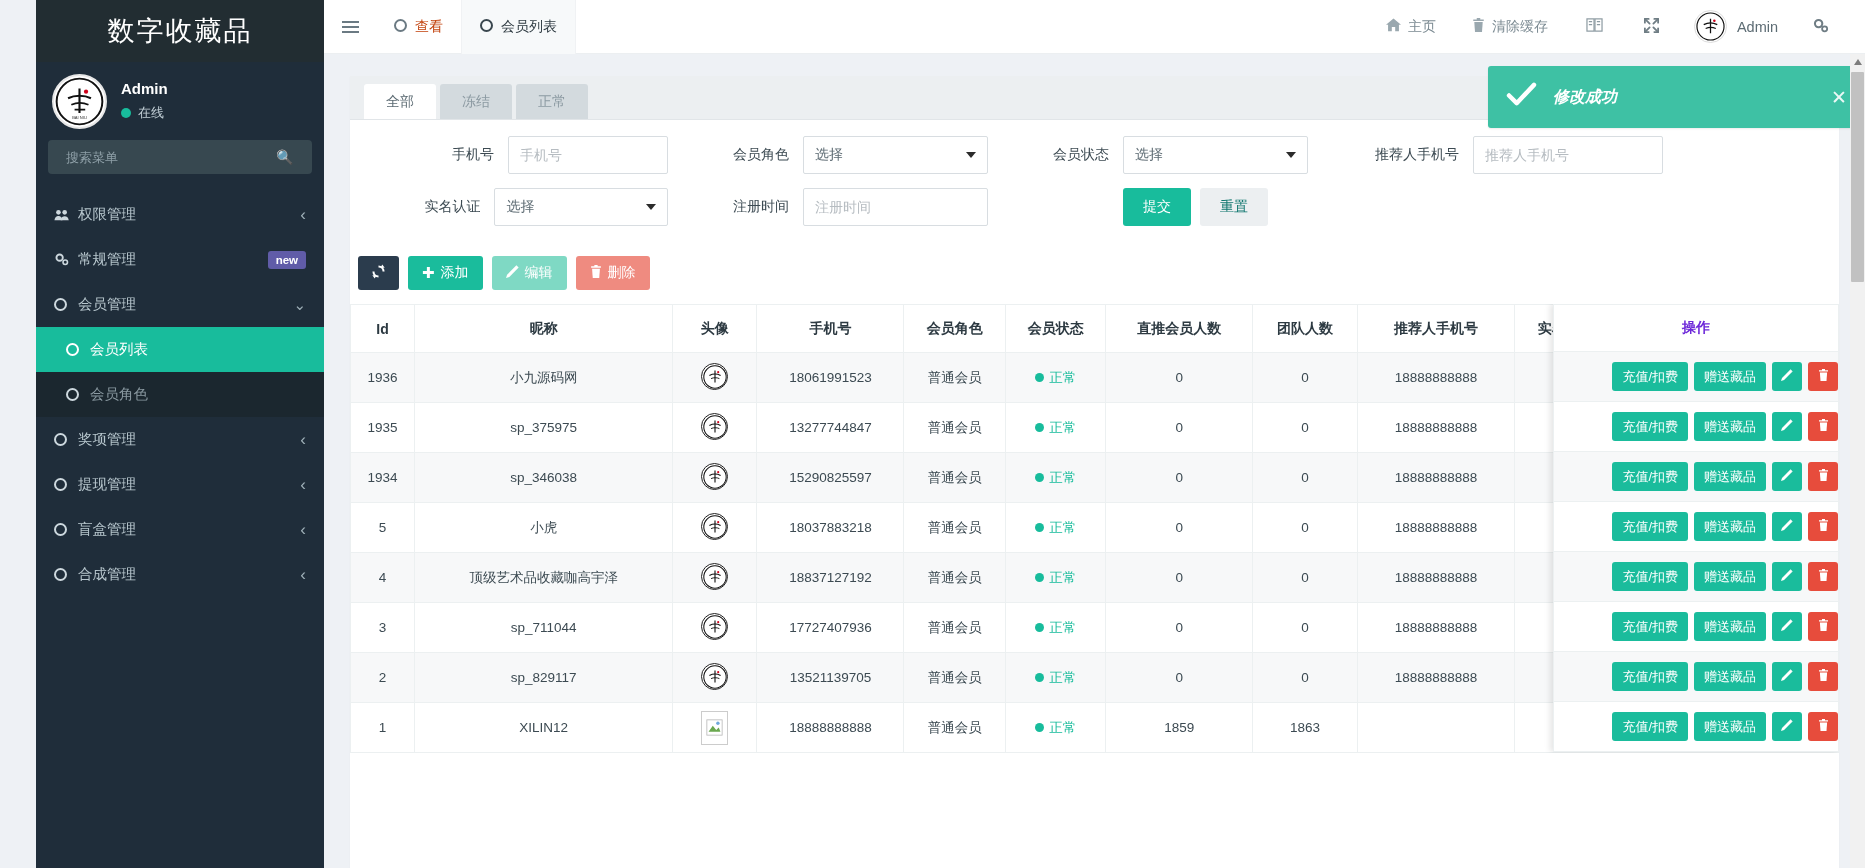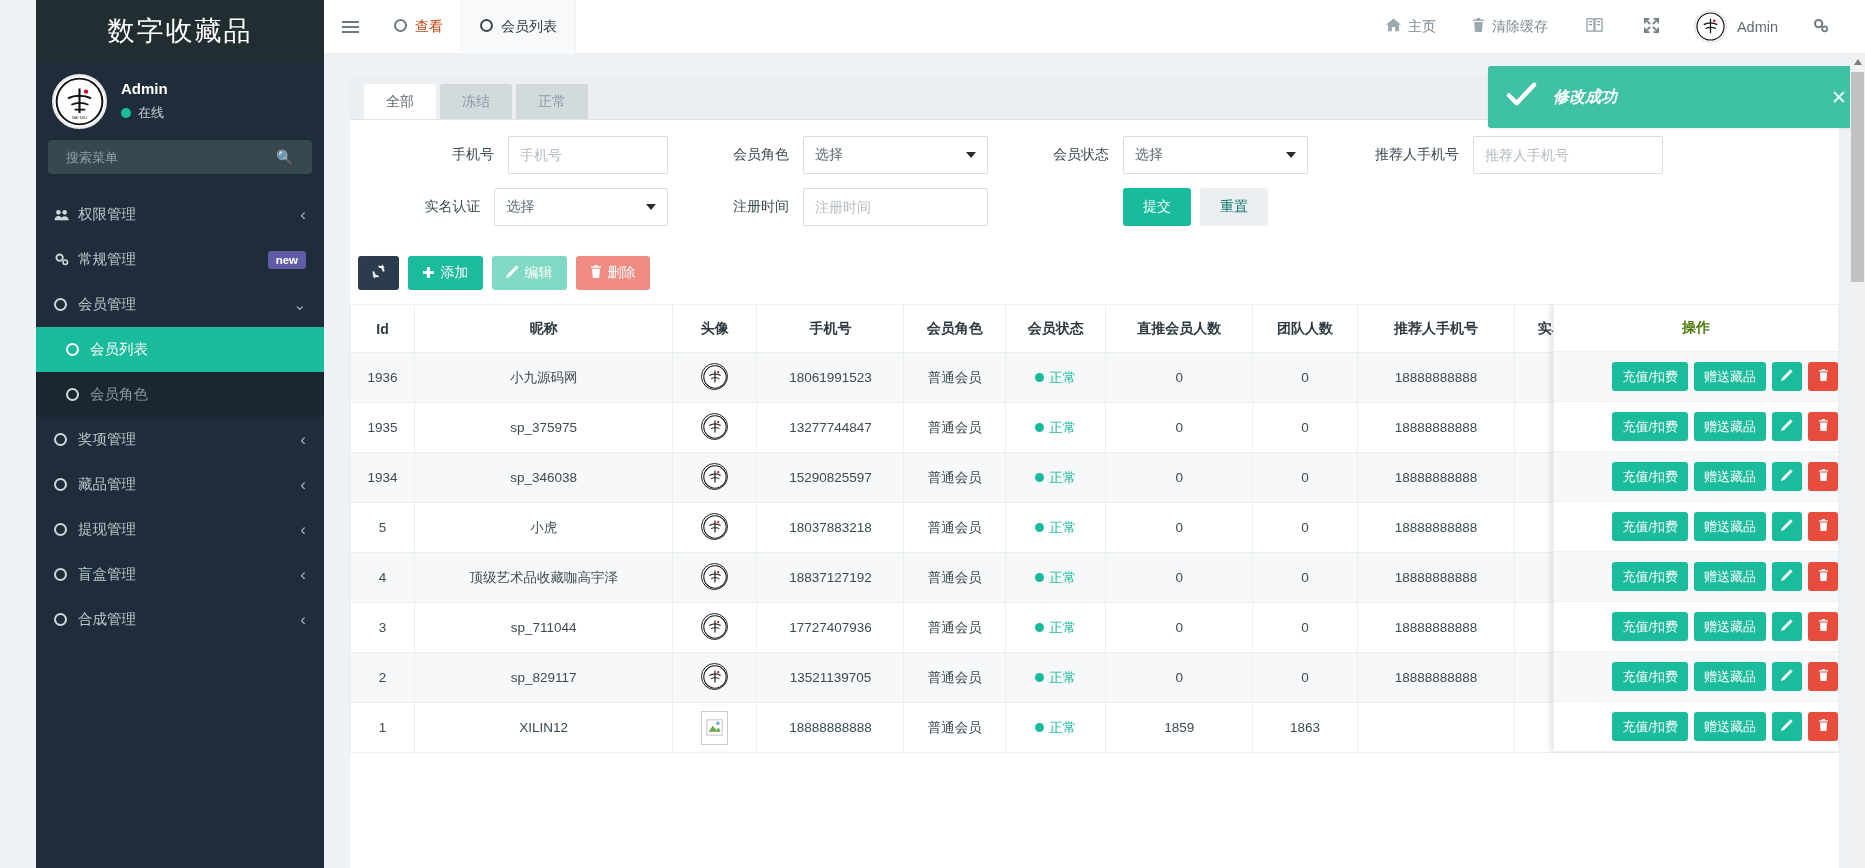--- a/index.html
+++ b/index.html
@@ -209,21 +209,21 @@
   .status-ok .sdot { width: 9px; height: 9px; border-radius:50%; background:#18bc9c; display:inline-block; }
 
   
   .ops-col {
     position: absolute; top: 0; right: 0; width: 286px;
     background: #fff; box-shadow: -3px 0 6px rgba(0,0,0,.10);
     z-index: 5;
   }
   .ops-head {
     height: 48px; display:flex; align-items:center; justify-content:center;
-    font-size: 14px; font-weight: bold; color: #4d7c0f;
+    font-size: 14px; font-weight: bold; color: #6d28d9;
     border: 1px solid #ecf0f1; border-left: 1px solid #ecf0f1; background:#fff;
   }
   .ops-row {
     height: 50px; display:flex; align-items:center; justify-content:flex-end; gap: 6px;
     border: 1px solid #ecf0f1; border-top: 0; background:#fff;
   }
   .ops-row.odd { background: #f7f8f9; }
   .opbtn {
     border: 0; cursor:pointer; color: #fff; border-radius: 3px; font-family: inherit;
     font-size: 13px; height: 29px; padding: 0 10px; display:inline-flex;
@@ -339,27 +339,20 @@
             <i class="ring"></i>
           </span>
         <span class="mi-label">会员角色</span>
       </div>
 
       <div class="menu-item">
         <span class="mi-icon">
             <i class="ring"></i>
           </span>
         <span class="mi-label">奖项管理</span>
-        <span class="mi-right chev-l"></span>
-      </div>
-      <div class="menu-item">
-        <span class="mi-icon">
-            <i class="ring"></i>
-          </span>
-        <span class="mi-label">藏品管理</span>
         <span class="mi-right chev-l"></span>
       </div>
       <div class="menu-item">
         <span class="mi-icon">
             <i class="ring"></i>
           </span>
         <span class="mi-label">提现管理</span>
         <span class="mi-right chev-l"></span>
       </div>
       <div class="menu-item">

